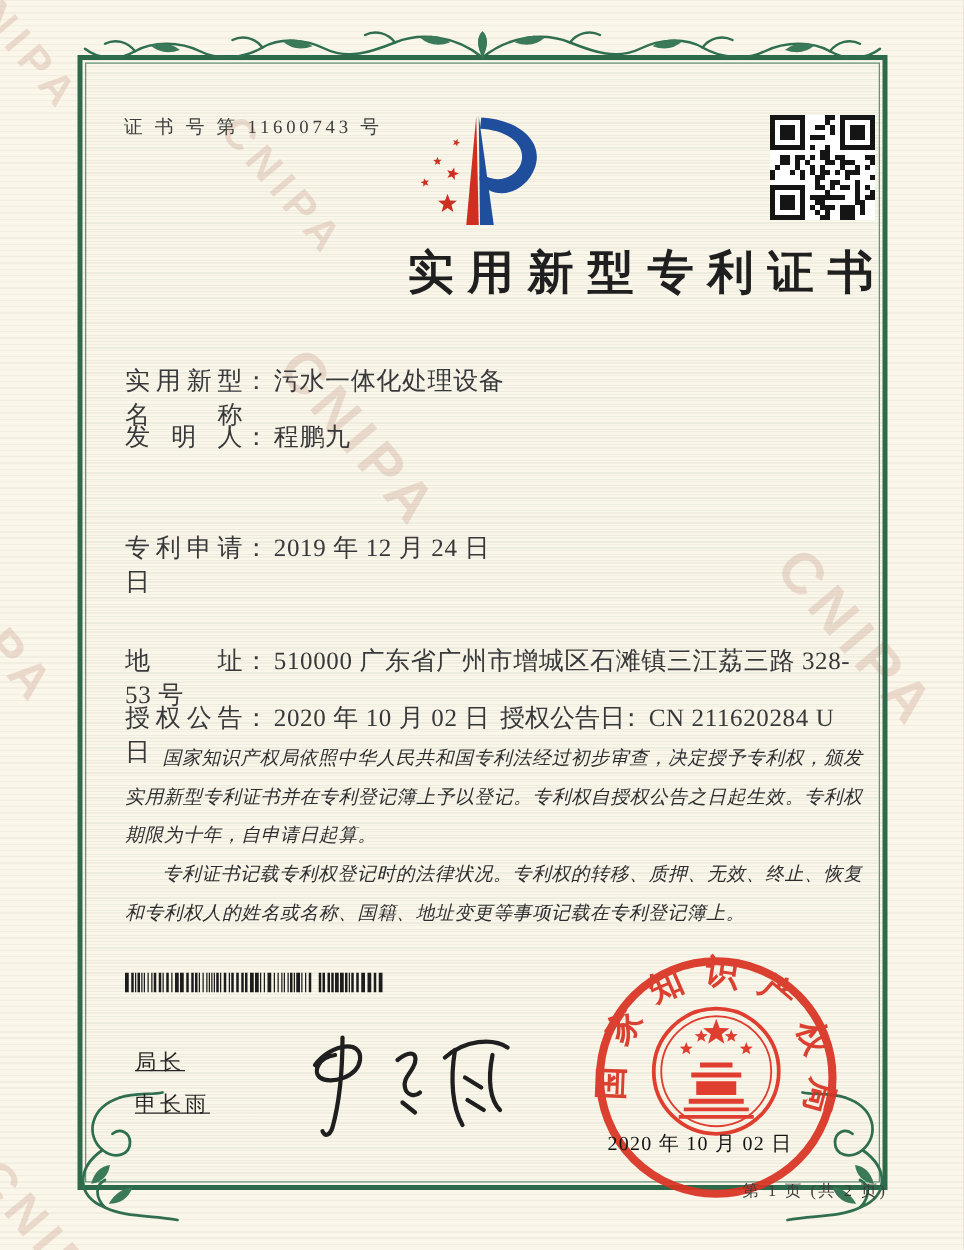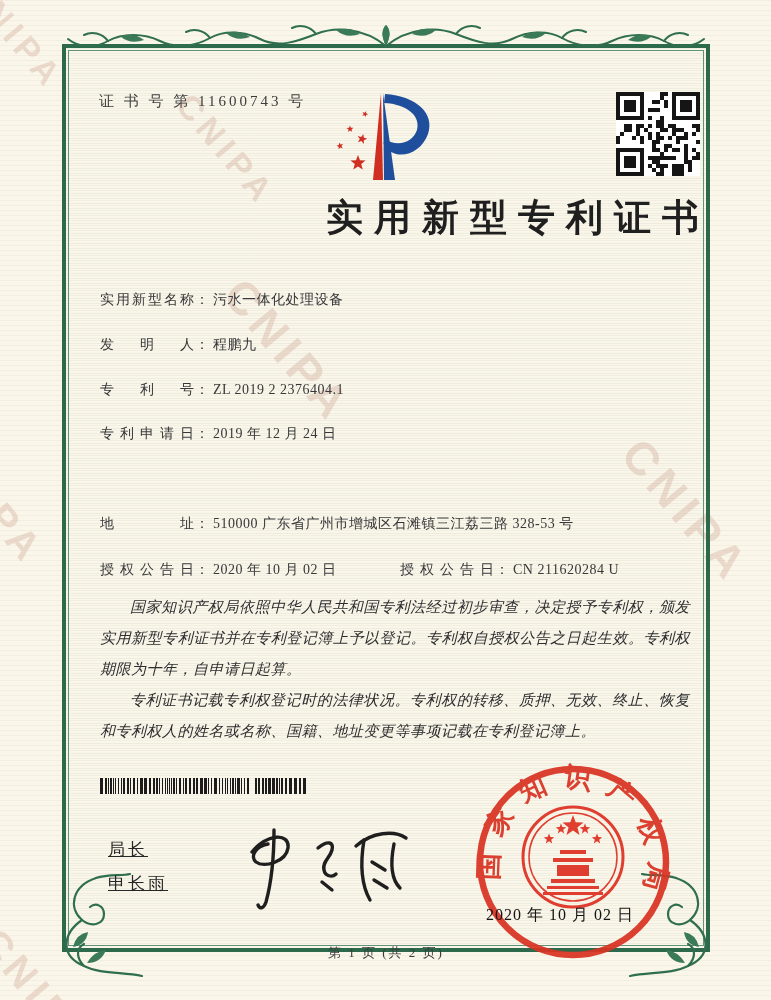--- a/index.html
+++ b/index.html
@@ -17,32 +17,32 @@
   
   .frame{position:absolute;left:62px;top:44px;width:648px;height:908px;box-sizing:border-box;
       border:4px solid #2d6a4c;z-index:2;
       background:repeating-linear-gradient(180deg, rgba(140,170,150,.13) 0 1px, transparent 1px 5px);}
   .frame::before{content:"";position:absolute;inset:2px;border:1px solid #63927a;pointer-events:none;}
   .deco{position:absolute;z-index:3;pointer-events:none;}
   
   .certnum{position:absolute;left:99px;top:92px;font-size:15px;letter-spacing:3px;color:#3c3c3c;z-index:4;}
   .title{position:absolute;left:62px;top:193px;width:648px;text-align:right;font-size:37px;
       font-weight:bold;letter-spacing:11px;color:#1f1f1f;z-index:4;}
-  .frow{position:absolute;left:100px;width:600px;font-size:14px;color:#38383a;z-index:4;}
+  .frow{position:absolute;left:100px;width:600px;font-size:20px;color:#38383a;z-index:4;}
   .flabel{display:inline-block;width:94px;text-align:justify;text-align-last:justify;vertical-align:top;}
   .fcolon{margin:0 4px 0 1px;}
   .fvalue{letter-spacing:.5px;}
   .fpair2{position:absolute;left:300px;top:0;white-space:nowrap;}
   .paras{position:absolute;left:100px;top:592px;width:590px;z-index:4;color:#2d2d2f;}
   .paras p{margin:0;font-size:15px;line-height:31px;text-align:justify;text-indent:2em;
       letter-spacing:.5px;font-style:italic;}
   .director{position:absolute;left:108px;z-index:4;font-family:"Liberation Sans","DejaVu Sans",sans-serif;
       font-size:17px;letter-spacing:3px;color:#262626;text-decoration:underline;}
   .seal-date{position:absolute;left:486px;top:905px;font-size:16px;letter-spacing:1px;color:#141414;z-index:6;}
-  .footer{position:absolute;left:62px;top:944px;width:648px;text-align:center;font-size:13px;
+  .footer{position:absolute;left:62px;top:944px;width:648px;text-align:right;font-size:13px;
       letter-spacing:2px;color:#3c3c3c;z-index:4;}
   svg{display:block;}
 </style>
 </head>
 <body>
 
 <div class="page">
 
   <div class="wm" style="left:-14px;top:-30px;font-size:34px;">CNIPA</div>
   <div class="wm" style="left:198px;top:86px;font-size:34px;">CNIPA</div>
@@ -214,23 +214,20 @@
   </svg>
 
   <div class="title">实用新型专利证书</div>
 
   <div class="frow" style="top:291px">
     <span class="flabel">实用新型名称</span><span class="fcolon">：</span><span class="fvalue">污水一体化处理设备</span>
   </div>
   <div class="frow" style="top:336px">
     <span class="flabel">发明人</span><span class="fcolon">：</span><span class="fvalue">程鹏九</span>
   </div>
-  <div class="frow" style="top:381px">
-    <span class="flabel">专利号</span><span class="fcolon">：</span><span class="fvalue">ZL 2019 2 2376404.1</span>
-  </div>
   <div class="frow" style="top:425px">
     <span class="flabel">专利申请日</span><span class="fcolon">：</span><span class="fvalue">2019 年 12 月 24 日</span>
   </div>
   <div class="frow" style="top:515px">
     <span class="flabel">地址</span><span class="fcolon">：</span><span class="fvalue">510000 广东省广州市增城区石滩镇三江荔三路 328-53 号</span>
   </div>
   <div class="frow" style="top:561px">
     <span class="flabel">授权公告日</span><span class="fcolon">：</span><span class="fvalue">2020 年 10 月 02 日</span>
     <span class="fpair2">
       <span class="flabel">授权公告日</span><span class="fcolon">：</span><span class="fvalue">CN 211620284 U</span>

